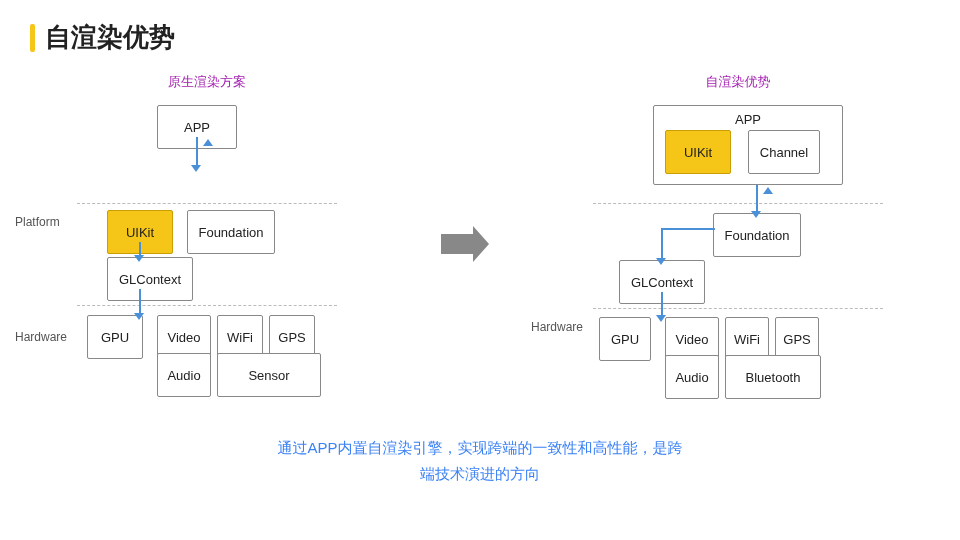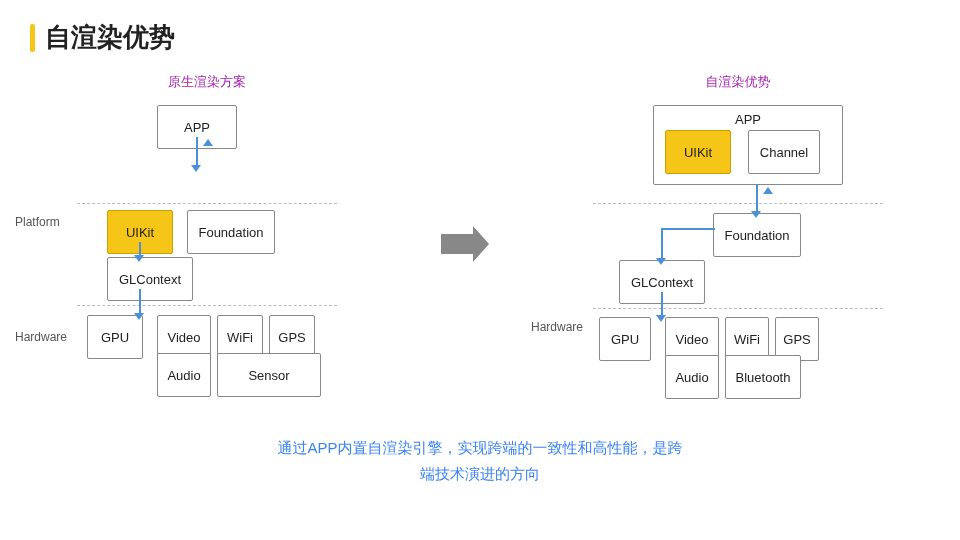--- a/index.html
+++ b/index.html
@@ -236,21 +236,21 @@
       </div>
 
       <div class="box" style="position:absolute; top:222px; left:182px; width:44px; height:30px;">
         <span>GPS</span>
       </div>
 
       <div class="box" style="position:absolute; top:260px; left:72px; width:54px; height:30px;">
         <span>Audio</span>
       </div>
 
-      <div class="box" style="position:absolute; top:260px; left:132px; width:76px; height:30px;">
+      <div class="box" style="position:absolute; top:260px; left:132px; width:96px; height:30px;">
         <span>Bluetooth</span>
       </div>
 
       <div class="connector" style="position:absolute; top:197px; left:68px; width:2px; height:25px;"></div>
       <div class="arrowhead-down" style="top:220px; left:63px;"></div>
 
     </div>
   </div>
 
 </div>

